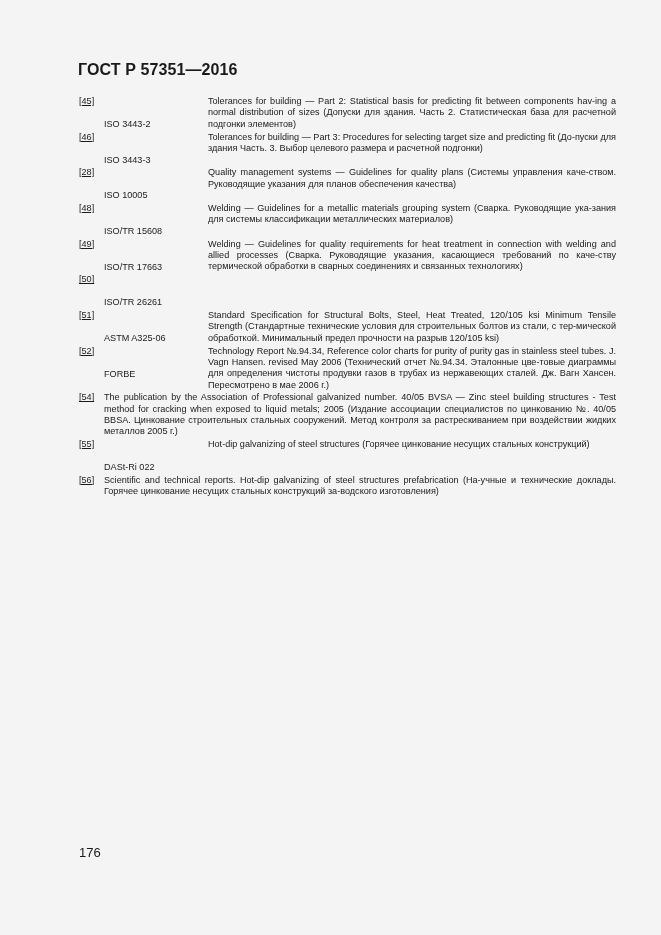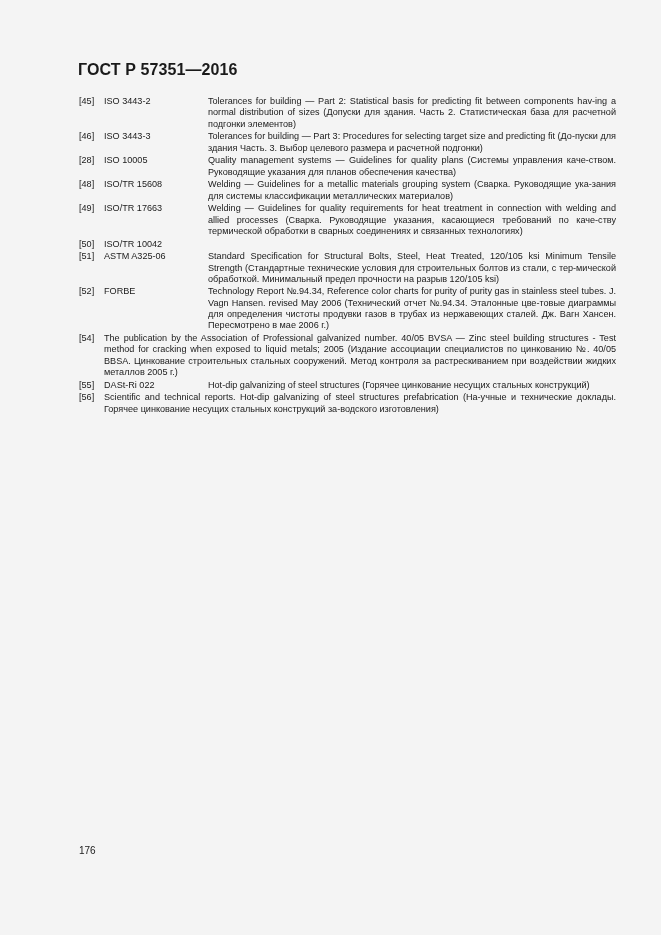--- a/index.html
+++ b/index.html
@@ -31,37 +31,39 @@
       font-size: 9.1px;
       line-height: 11.3px;
     }
     .ref {
       display: flex;
       margin-bottom: 1.4px;
     }
     .ref .num {
       width: 25px;
       flex: 0 0 25px;
+      text-decoration: underline;
     }
     .ref .code {
       width: 104px;
       flex: 0 0 104px;
+      margin-top: 23px;
     }
     .ref .text {
       flex: 1 1 auto;
       text-align: justify;
     }
     .ref.wide .text {
       flex: 1 1 auto;
     }
     .page-num {
       position: absolute;
       left: 79px;
       top: 845px;
-      font-size: 10px;
+      font-size: 13px;
       text-align: center;
     }
   </style>
 </head>
 <body>
 
 <div class="header">ГОСТ Р 57351—2016</div>
 
 <div class="refs">
   <div class="ref">
@@ -84,21 +86,21 @@
     <span class="code">ISO/TR 15608</span>
     <span class="text">Welding — Guidelines for a metallic materials grouping system (Сварка. Руководящие ука-зания для системы классификации металлических материалов)</span>
   </div>
   <div class="ref">
     <span class="num">[49]</span>
     <span class="code">ISO/TR 17663</span>
     <span class="text">Welding — Guidelines for quality requirements for heat treatment in connection with welding and allied processes (Сварка. Руководящие указания, касающиеся требований по каче-ству термической обработки в сварных соединениях и связанных технологиях)</span>
   </div>
   <div class="ref">
     <span class="num">[50]</span>
-    <span class="code">ISO/TR 10042</span>
+    <span class="code">ISO/TR 26261</span>
   </div>
   <div class="ref">
     <span class="num">[51]</span>
     <span class="code">ASTM A325-06</span>
     <span class="text">Standard Specification for Structural Bolts, Steel, Heat Treated, 120/105 ksi Minimum Tensile Strength (Стандартные технические условия для строительных болтов из стали, с тер-мической обработкой. Минимальный предел прочности на разрыв 120/105 ksi)</span>
   </div>
   <div class="ref">
     <span class="num">[52]</span>
     <span class="code">FORBE</span>
     <span class="text">Technology Report №.94.34, Reference color charts for purity of purity gas in stainless steel tubes. J. Vagn Hansen. revised May 2006 (Технический отчет №.94.34. Эталонные цве-товые диаграммы для определения чистоты продувки газов в трубах из нержавеющих сталей. Дж. Вагн Хансен. Пересмотрено в мае 2006 г.)</span>

